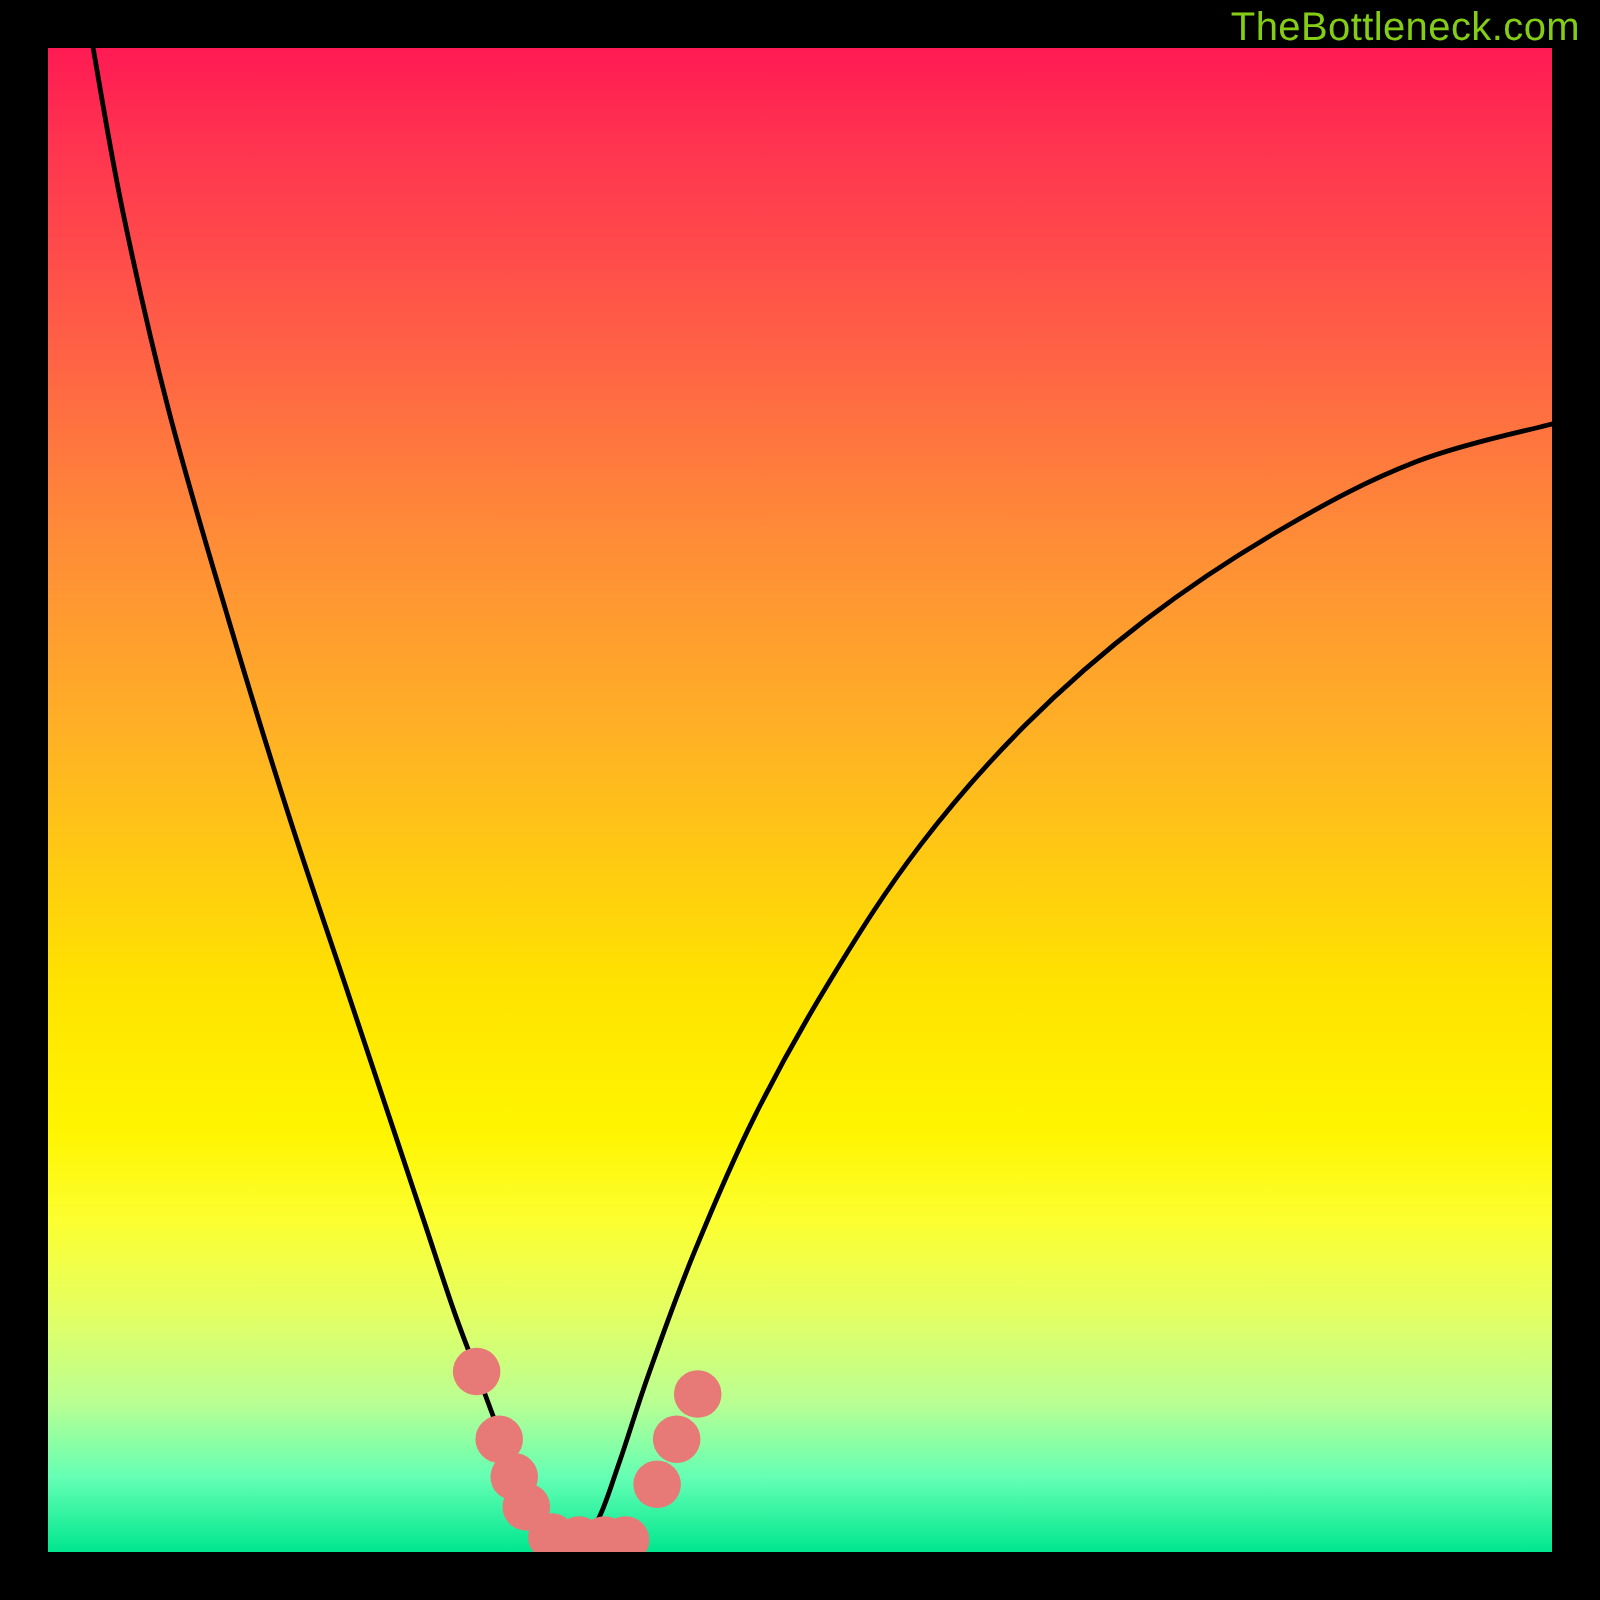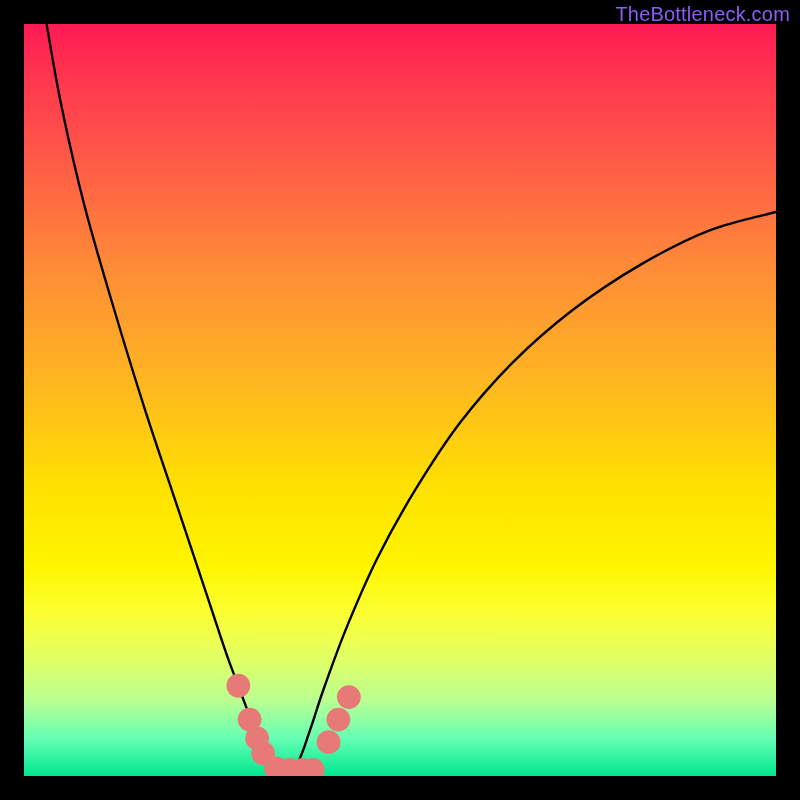--- a/index.html
+++ b/index.html
@@ -29,21 +29,21 @@
       #e4ff62 84%,
       #baff92 90%,
       #65ffb4 95%,
       #00e68e 100%
     );
   }
   .watermark {
     position: absolute;
     top: 3px;
     right: 10px;
-    color: #8b5cf6;
+    color: #84cc16;
     font-size: 20px;
     letter-spacing: 0.2px;
     font-weight: 500;
   }
   svg.curves {
     position: absolute;
     left: 0;
     top: 0;
     width: 752px;
     height: 752px;

